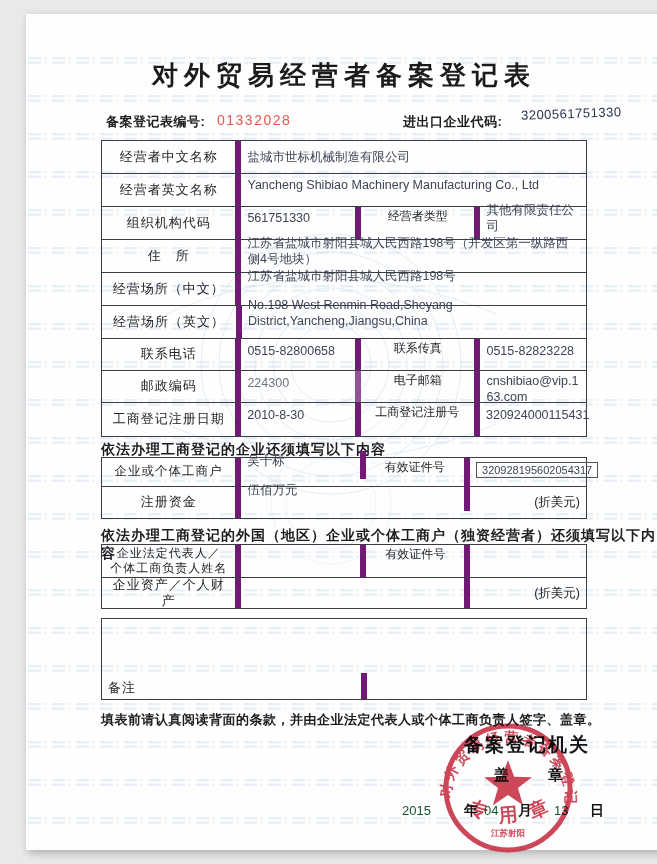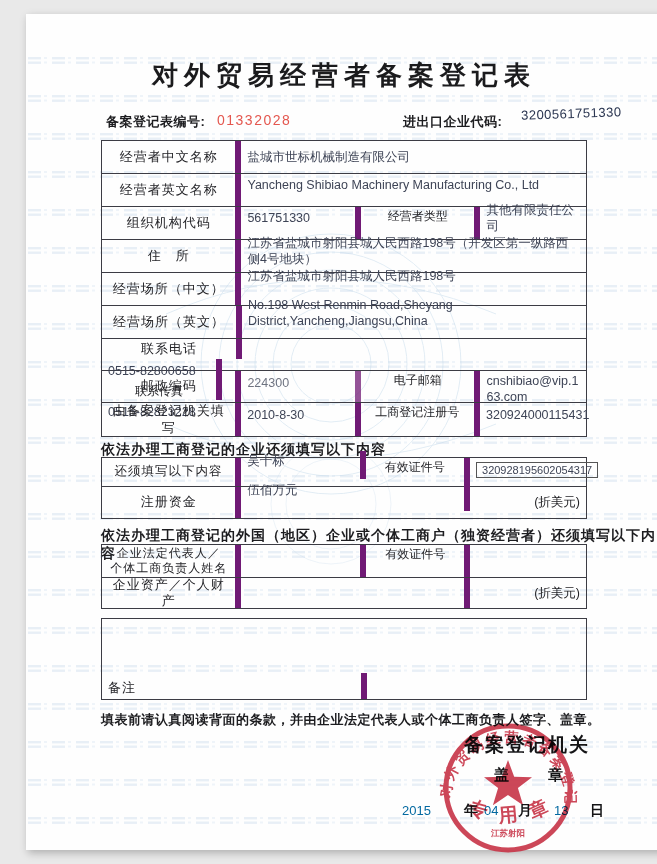--- a/index.html
+++ b/index.html
@@ -46,21 +46,21 @@
   .idbox{border:1px solid #555;padding:1px 5px;font-size:11px;color:#3e4456;display:inline-block;transform:translateY(-2px);}
   .remark-lab{font-size:13px;color:#242428;letter-spacing:1px;padding-top:6px;}
 
   .note{position:absolute;left:75px;top:697px;font-size:13px;font-weight:bold;color:#1d1d20;letter-spacing:.5px;}
 
   .seal-block{position:absolute;left:350px;top:712px;width:250px;height:115px;font-size:14px;}
   .seal-block .b{position:absolute;font-weight:bold;color:#141416;}
   .sb-authority{left:88px;top:6px;font-size:19px;letter-spacing:2px;}
   .sb-seal{left:118px;top:40px;font-size:15px;letter-spacing:12px;}
   .sb-y-lab{left:88px;top:76px;} .sb-m-lab{left:142px;top:76px;} .sb-d-lab{left:214px;top:76px;}
-  .sb-dateval{position:absolute;top:77px;color:#0369a1;font-size:13px;}
+  .sb-dateval{position:absolute;top:77px;color:#14532d;font-size:13px;}
   .sb-year{left:26px;} .sb-month{left:108px;} .sb-day{left:178px;}
 
   .stamp{position:absolute;left:408px;top:700px;width:148px;height:148px;z-index:3;
          mix-blend-mode:multiply;opacity:.92;}
 </style>
 </head>
 <body>
 
 <div class="page">
 
@@ -121,44 +121,44 @@
         <div class="c val w346 top raise">江苏省盐城市射阳县城人民西路198号（开发区第一纵路西侧4号地块）</div>
       </div>
       <div class="row" style="height:33px;">
         <div class="c lab">经营场所（中文）</div>
         <div class="c val w346 top raise">江苏省盐城市射阳县城人民西路198号</div>
       </div>
       <div class="row" style="height:33px;">
         <div class="c lab">经营场所（英文）</div>
         <div class="c val top" style="width:250px;transform:translateY(-11px);">No.198 West Renmin Road,Sheyang District,Yancheng,Jiangsu,China</div>
       </div>
-      <div class="row" style="height:32px;flex-direction:column;">
+      <div class="row" style="height:32px;">
         <div class="c lab">联系电话</div>
         <div class="c val w120 top" style="padding-top:4px;">0515-82800658</div>
         <div class="c midlab w120">联系传真</div>
         <div class="c val w106 top" style="padding-top:4px;">0515-82823228</div>
       </div>
       <div class="row" style="height:32px;">
         <div class="c lab">邮政编码</div>
         <div class="c val w120 top" style="padding-top:4px;opacity:.75;">224300</div>
         <div class="c midlab w120">电子邮箱</div>
         <div class="c val w106 top breakall" style="padding-top:2px;">cnshibiao@vip.163.com</div>
       </div>
       <div class="row" style="height:33px;">
-        <div class="c lab">由备案登记机关填写</div>
+        <div class="c lab">工商登记注册日期</div>
         <div class="c val w120 top" style="padding-top:4px;">2010-8-30</div>
         <div class="c midlab w120">工商登记注册号</div>
         <div class="c val w106 top" style="padding-top:4px;">320924000115431</div>
       </div>
     </div>
 
     <div class="sect-h" style="top:427px;">依法办理工商登记的企业还须填写以下内容</div>
     <div class="tbl" style="top:443px;">
       <div class="row" style="height:29px;">
-        <div class="c lab" style="font-size:12.5px;">还须填写以下内容</div>
+        <div class="c lab" style="font-size:12.5px;">企业或个体工商户</div>
         <div class="c val w125 top raise">吴十标</div>
         <div class="c midlab w105">有效证件号</div>
         <div class="c w116" style="padding-top:4px;">
           <span class="idbox">320928195602054317</span>
         </div>
       </div>
       <div class="row" style="height:31px;">
         <div class="c lab">注册资金</div>
         <div class="c val w230 top raise">伍佰万元</div>
         <div class="c usd w116">(折美元)</div>

